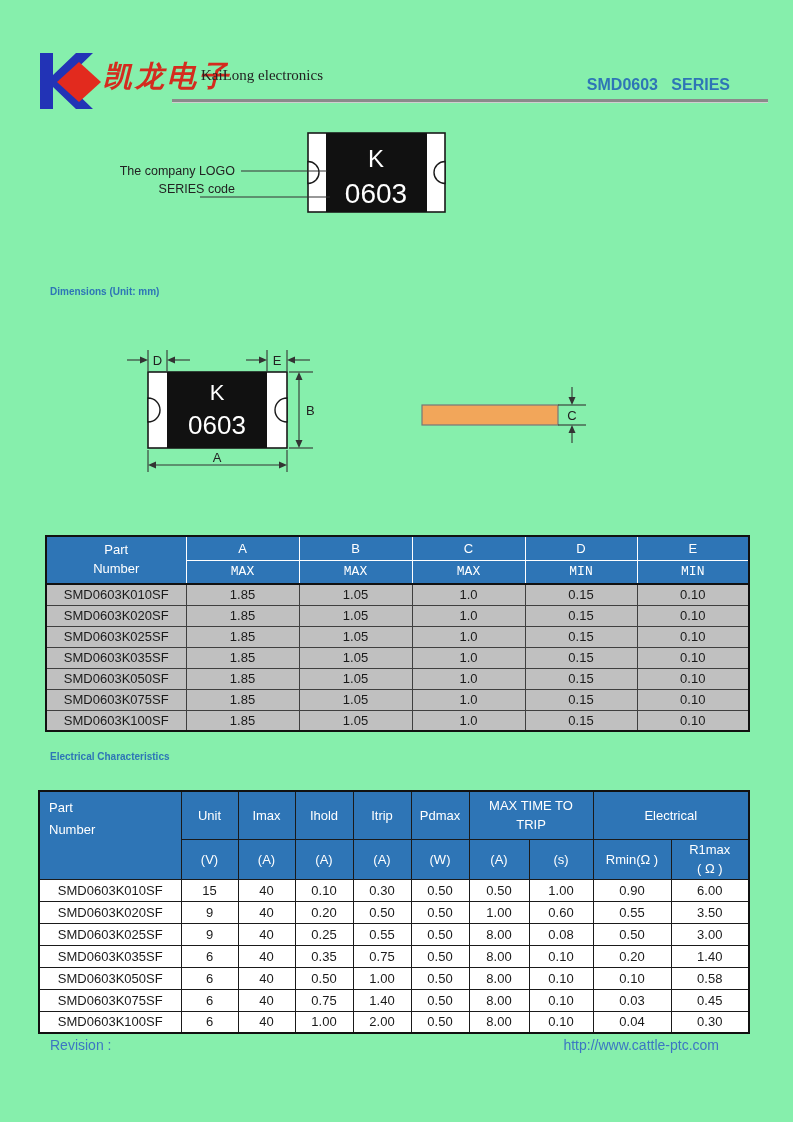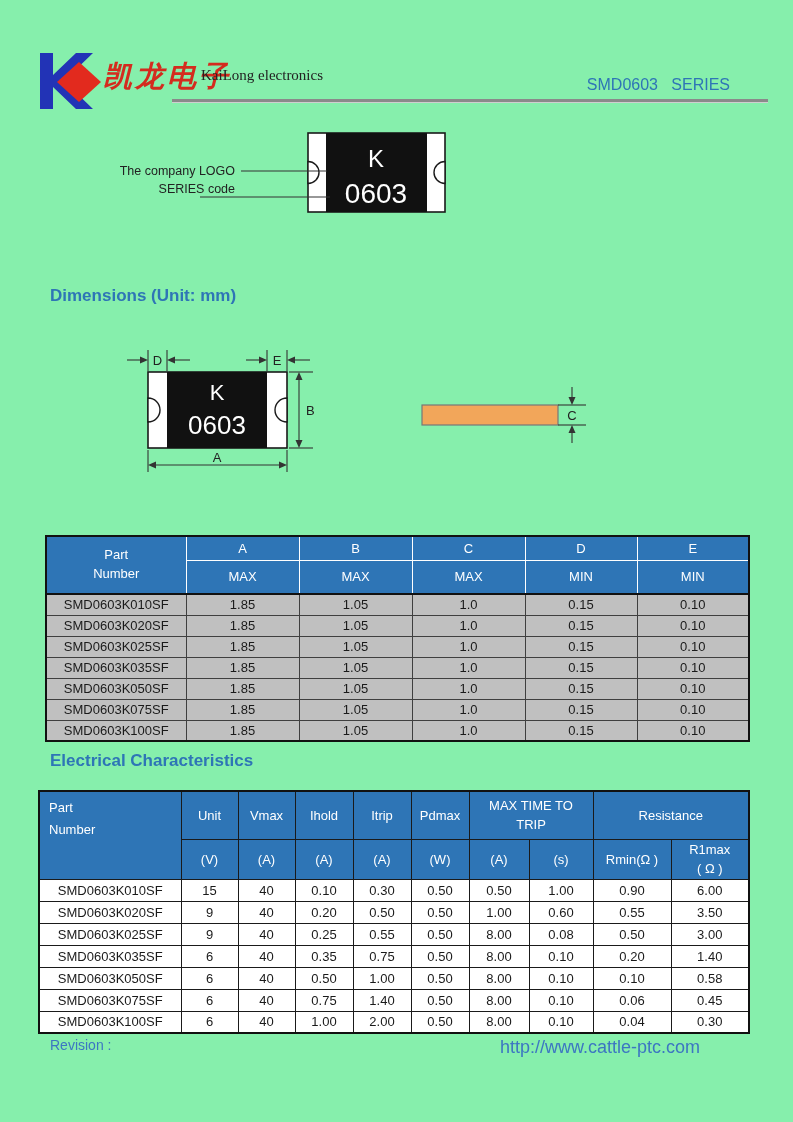--- a/index.html
+++ b/index.html
@@ -6,45 +6,45 @@
   html,body { background:#ffffff; }
   body { font-family:"Liberation Sans","DejaVu Sans",sans-serif; color:#1a1a1a; }
   .page { position:relative; width:793px; height:1122px; background:#86efac; overflow:hidden; margin:0 auto; }
 
   
   .logo-svg { position:absolute; left:40px; top:52px; }
   .logo-cn { position:absolute; left:103px; top:57px; font-size:29px; font-weight:bold;
              color:#d42b1e; letter-spacing:3px; font-style:italic; white-space:pre; }
   .logo-en { position:absolute; left:201px; top:67px; font-size:15px; color:#222;
              font-family:"Liberation Serif","DejaVu Serif",serif; }
-  .series-title { position:absolute; right:63px; top:76px; font-size:16px; font-weight:normal;
+  .series-title { position:absolute; right:63px; top:76px; font-size:16px; font-weight:bold;
              color:#2e75b6; white-space:pre; }
   .header-rule { position:absolute; left:172px; top:99px; width:596px; height:4px;
              background:#8a8a8a; border-bottom:1px solid #cfcfcf; }
 
   
-  .sec-heading { position:absolute; left:50px; font-size:17px; font-weight:bold; color:#2e75b6; }
+  .sec-heading { position:absolute; left:50px; font-size:10px; font-weight:bold; color:#2e75b6; }
   .h-dims { top:286px; }
   .h-elec { top:751px; }
 
   
   .chip-fig { position:absolute; left:120px; top:122px; }
   .dim-fig  { position:absolute; left:105px; top:333px; }
   .fig-label { font-size:12.5px; fill:#222; }
   .dim-letter { font-size:13px; fill:#222; }
   .chip-mark { fill:#fff; text-anchor:middle; }
 
   
   table { border-collapse:collapse; table-layout:fixed; }
   .dims-table { position:absolute; left:45px; top:535px; width:703px;
                 border:2.5px solid #111; font-size:13px; }
   .dims-table thead td { background:#2e75b6; color:#fff; text-align:center;
                 border:1px solid #fff; }
   .dims-table thead tr.r1 td { height:24px; }
-  .dims-table thead tr.r2 td { height:34px; }
+  .dims-table thead tr.r2 td { height:24px;font-family:Liberation Mono, monospace; }
   .dims-table tbody td { background:#c0c0c0; text-align:center; height:21px;
                 border:1.6px solid #3f3f3f; }
   .dims-table tbody tr:first-child td { border-top:2px solid #111; }
   .dims-table td.part-h { vertical-align:middle; line-height:1.45; }
 
   
   .elec-table { position:absolute; left:38px; top:790px; width:710px;
                 border:2.5px solid #111; font-size:13px; }
   .elec-table thead td { background:#2e75b6; color:#fff; text-align:center;
                 border:1.3px solid #1a1a1a; vertical-align:middle; }
@@ -52,21 +52,21 @@
   .elec-table thead tr.r2 td { height:38px; }
   .elec-table td.ec-part { text-align:left; vertical-align:top;
                 padding:5px 0 0 9px; line-height:1.7; }
   .elec-table tbody td { background:#fff; text-align:center; height:22px;
                 border:1.3px solid #1a1a1a; }
   .grp { line-height:1.5; }
   .two-line { line-height:1.5; }
 
   
   .footer-rev { position:absolute; left:50px; top:1037px; font-size:14px; color:#3c76c2; white-space:pre; }
-  .footer-url { position:absolute; right:93px; top:1037px; font-size:18px; color:#3c76c2;
+  .footer-url { position:absolute; right:74px; top:1037px; font-size:14px; color:#3c76c2;
                 text-decoration:none; cursor:pointer; }
 </style>
 </head>
 <body>
 
 <div class="page">
 
   <svg class="logo-svg" width="62" height="58" viewBox="0 0 62 58">
     <path d="M0,1 H13 V23 L36,1 H53 L24,29 L53,57 H36 L13,35 V57 H0 Z" fill="#2233b6"></path>
     <polygon points="39,10 61,30 39,50 17,30" fill="#e22a1e"></polygon>
@@ -244,29 +244,29 @@
         <col style="width:78px">
         <col style="width:78px">
     </colgroup>
     <thead>
       <tr class="r1">
         <td rowspan="2" class="ec-part">
           <span>Part</span><br>
           <span>Number</span>
         </td>
         <td>Unit</td>
-        <td>Vmax</td>
+        <td>Imax</td>
         <td>Ihold</td>
         <td>Itrip</td>
         <td>Pdmax</td>
         <td colspan="2" class="grp">
           <span>MAX TIME TO</span><br>
           <span>TRIP</span>
         </td>
-        <td colspan="2">Resistance</td>
+        <td colspan="2">Electrical</td>
       </tr>
       <tr class="r2">
         <td>(V)</td>
         <td>(A)</td>
         <td>(A)</td>
         <td>(A)</td>
         <td>(W)</td>
         <td>(A)</td>
         <td>(s)</td>
         <td>Rmin(Ω )</td>
@@ -339,21 +339,21 @@
       </tr>
       <tr>
         <td>SMD0603K075SF</td>
         <td>6</td>
         <td>40</td>
         <td>0.75</td>
         <td>1.40</td>
         <td>0.50</td>
         <td>8.00</td>
         <td>0.10</td>
-        <td>0.06</td>
+        <td>0.03</td>
         <td>0.45</td>
       </tr>
       <tr>
         <td>SMD0603K100SF</td>
         <td>6</td>
         <td>40</td>
         <td>1.00</td>
         <td>2.00</td>
         <td>0.50</td>
         <td>8.00</td>

